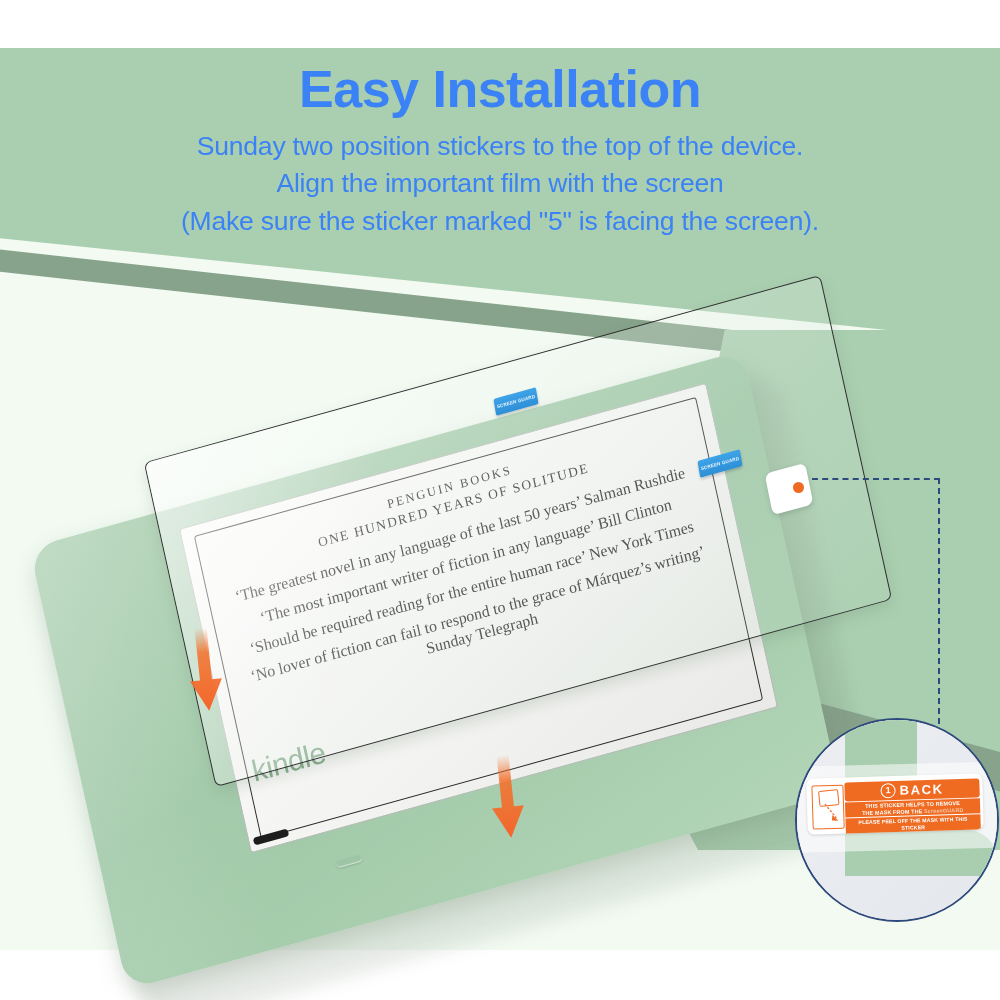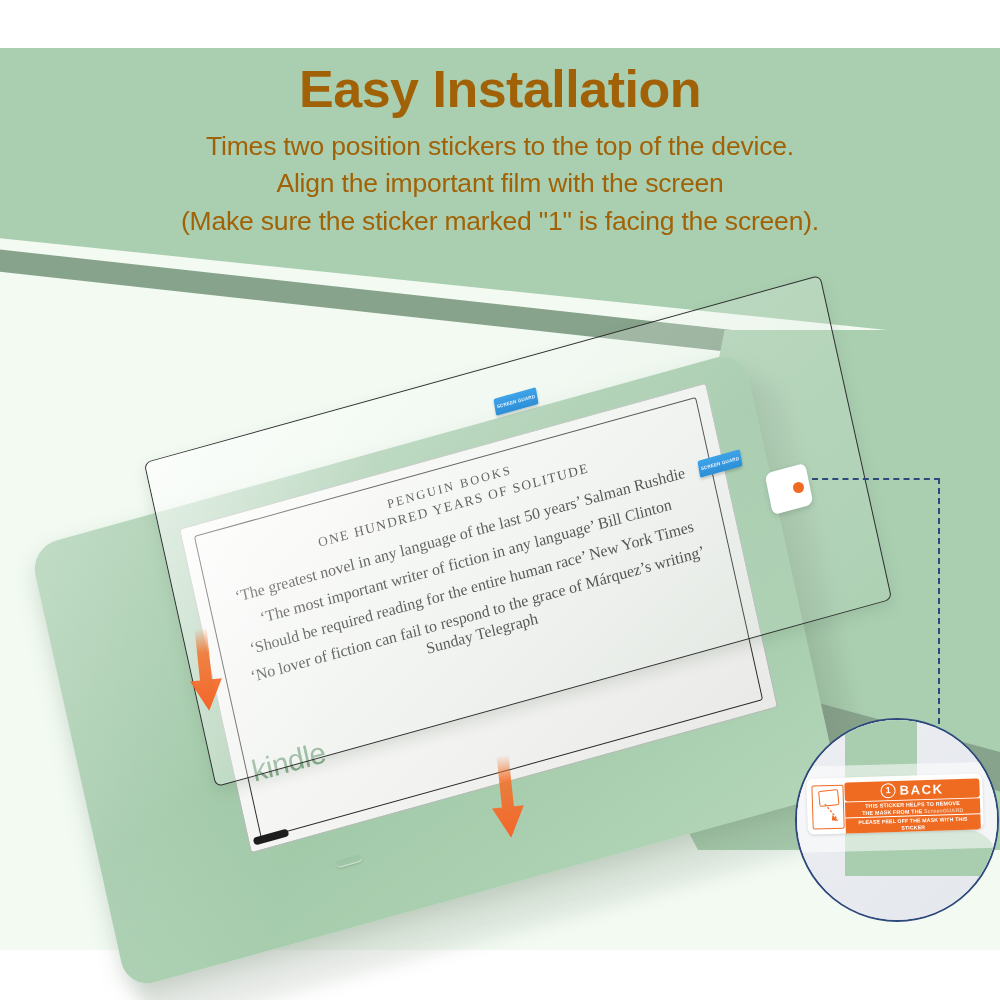--- a/index.html
+++ b/index.html
@@ -36,21 +36,21 @@
   }
   .panel-right-shadow{
     position:absolute;left:620px;top:600px;width:420px;height:220px;
     background:#87a38b;
     clip-path:polygon(7% 26%,100% 74%,100% 92%,7% 44%);
   }
 
   
   .header{
     position:absolute;left:0;top:60px;width:1000px;
-    text-align:center;color:#a16207;
+    text-align:center;color:#3b82f6;
   }
   .title{
     font-size:52px;font-weight:700;letter-spacing:-0.5px;
     line-height:1.15;margin:0 0 8px 0;
   }
   .subline{
     font-size:26.5px;font-weight:400;line-height:1.42;margin:0;
     letter-spacing:-0.2px;
   }
 
@@ -282,23 +282,23 @@
 <div id="page">
 
   <div class="bg-lower"></div>
   <div class="banner"></div>
   <div class="banner-shadow"></div>
   <div class="panel-right"></div>
   <div class="panel-right-shadow"></div>
 
   <div class="header">
     <h1 class="title">Easy Installation</h1>
-    <p class="subline">Times two position stickers to the top of the device.</p>
+    <p class="subline">Sunday two position stickers to the top of the device.</p>
     <p class="subline">Align the important film with the screen</p>
-    <p class="subline">(Make sure the sticker marked "1" is facing the screen).</p>
+    <p class="subline">(Make sure the sticker marked "5" is facing the screen).</p>
   </div>
 
   <div class="device-wrap">
 
     <div class="device-shadow"></div>
     <div class="device-edge"></div>
     <div class="device-body"></div>
     <div class="device-gloss"></div>
 
     <div class="screen">

